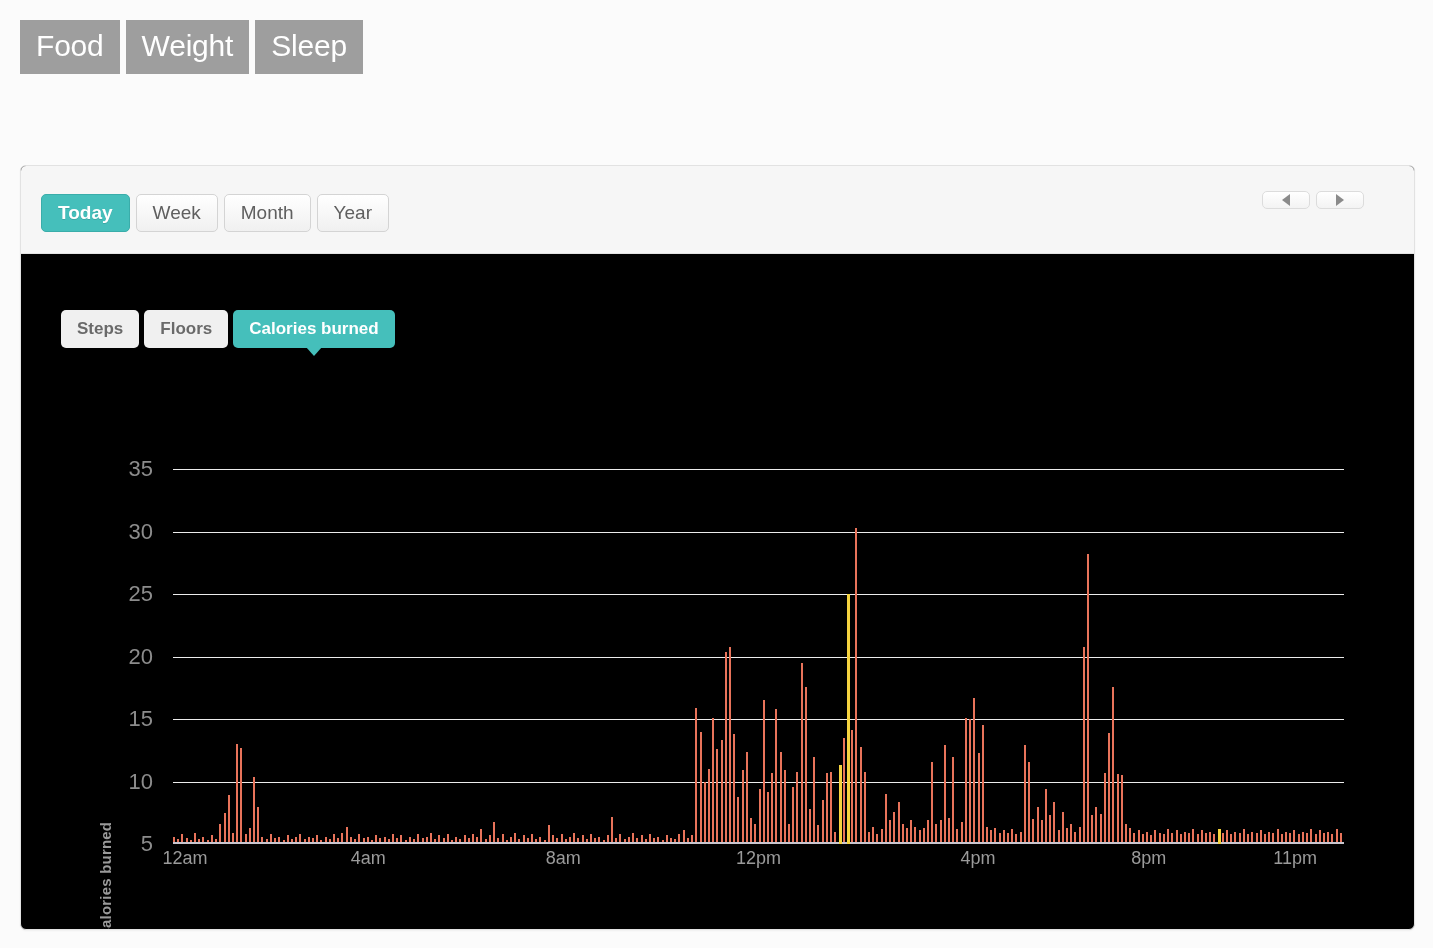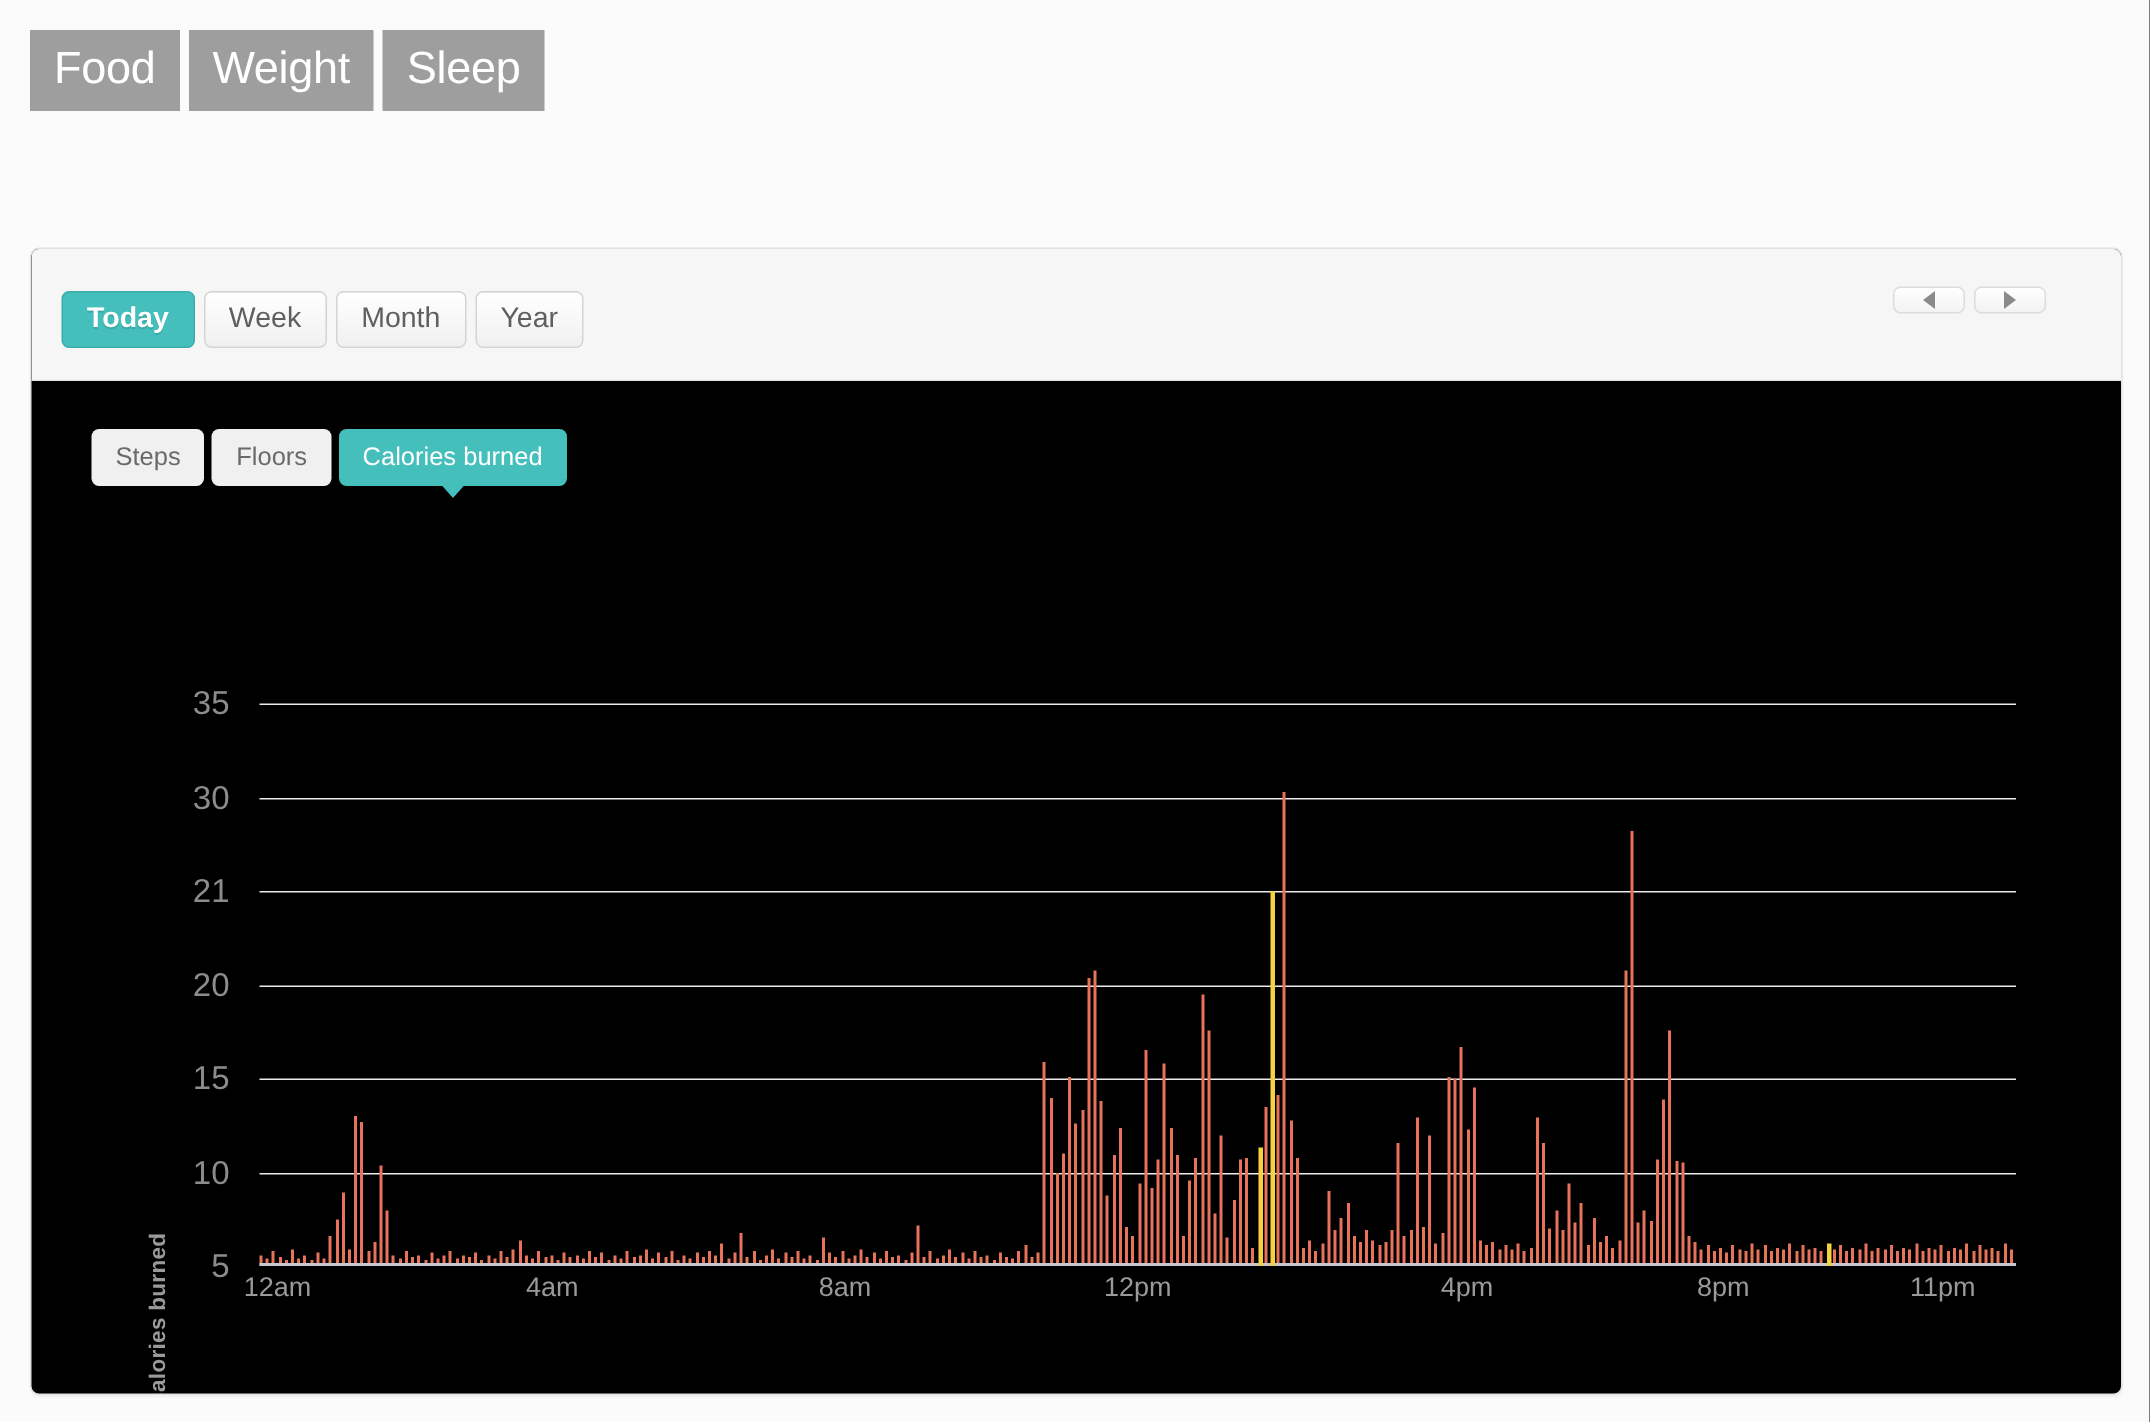--- a/index.html
+++ b/index.html
@@ -148,28 +148,29 @@
   #metric-tabs {
     position: absolute;
     left: 40px;
     top: 32px;
     display: flex;
     gap: 5px;
   }
   .metric-tab {
     position: relative;
     font-size: 17px;
-    font-weight: normal;
+    font-weight: bold;
     color: #6a6a6a;
     background: #f0f0f0;
     border-radius: 5px;
     padding: 10px 16px 11px 16px;
     line-height: 1;
     cursor: pointer;
     user-select: none;
+    margin-top: 24px;
   }
   .metric-tab.active {
     background: #45bfbb;
     color: #ffffff;
   }
   .metric-tab.active::after {
     content: "";
     position: absolute;
     left: 50%;
     margin-left: -8px;
@@ -314,21 +315,21 @@
         <div class="metric-tab active">Calories burned</div>
       </div>
 
     <div id="chart-area">
       <div id="y-axis-title">Calories burned</div>
       <div id="y-ticks">
           <div class="y-tick-label" style="top: 400px;">5</div>
           <div class="y-tick-label" style="top: 337.5px;">10</div>
           <div class="y-tick-label" style="top: 275px;">15</div>
           <div class="y-tick-label" style="top: 212.5px;">20</div>
-          <div class="y-tick-label" style="top: 150px;">21</div>
+          <div class="y-tick-label" style="top: 150px;">25</div>
           <div class="y-tick-label" style="top: 87.5px;">30</div>
           <div class="y-tick-label" style="top: 25px;">35</div>
         </div>
       <div id="plot">
         <div id="gridlines">
             <div class="gridline" style="top: 337.5px;"></div>
             <div class="gridline" style="top: 275px;"></div>
             <div class="gridline" style="top: 212.5px;"></div>
             <div class="gridline" style="top: 150px;"></div>
             <div class="gridline" style="top: 87.5px;"></div>

